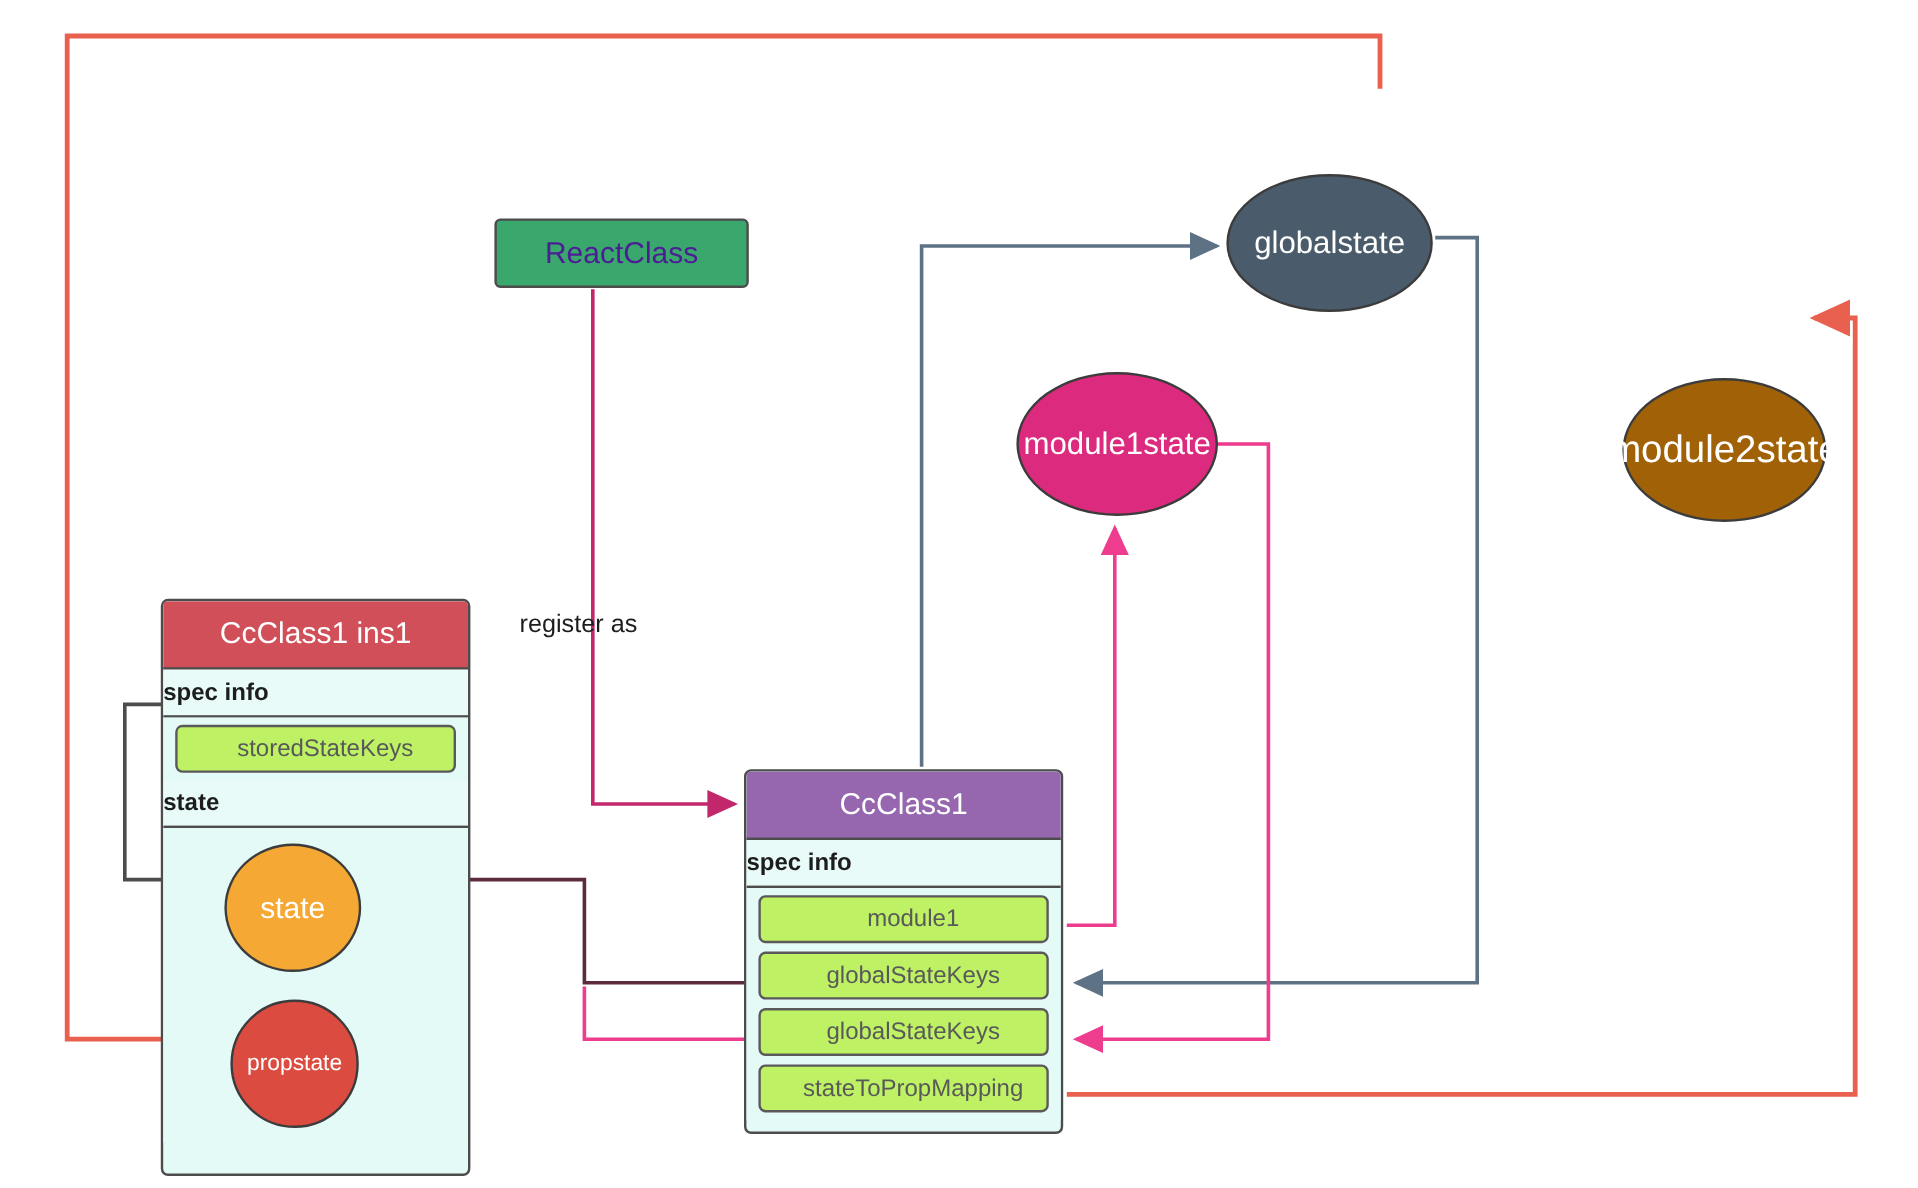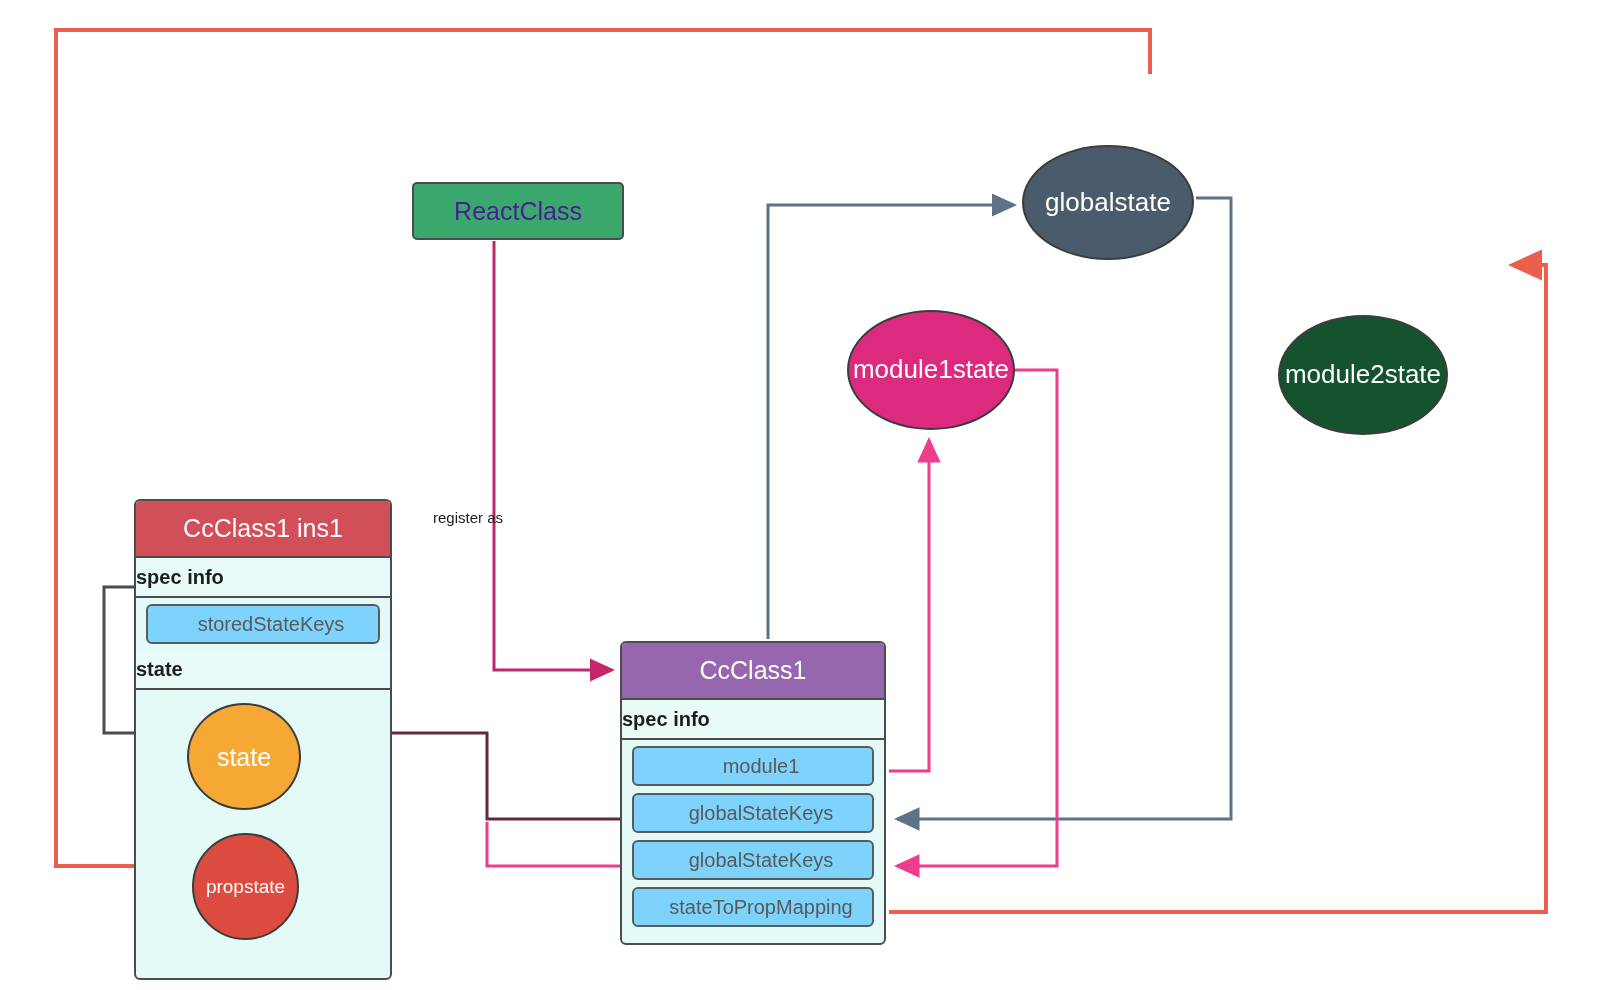--- a/index.html
+++ b/index.html
@@ -73,24 +73,24 @@
     background: #4A5C6B;
     font-size: 26px;
   }
   #module1-state {
     left: 847px; top: 310px;
     width: 168px; height: 120px;
     background: #DC2A7E;
     font-size: 26px;
   }
   #module2-state {
-    left: 1278px; top: 315px;
+    left: 1352px; top: 315px;
     width: 170px; height: 120px;
-    background: #14532d;
-    font-size: 26px;
+    background: #a16207;
+    font-size: 32px;
   }
 
   
   #reactclass-box {
     position: absolute;
     left: 388px; top: 182px;
     width: 212px; height: 58px;
     background: #3AA76D;
     border: 2.5px solid #4c4c4c;
     border-radius: 5px;
@@ -133,21 +133,21 @@
     border-bottom: 2.5px solid #4c4c4c;
     box-sizing: border-box;
   }
   .field-area {
     background: #E3FAF6;
     padding: 6px 10px;
     box-sizing: border-box;
   }
   .field-chip {
     height: 40px;
-    background: #7dd3fc;
+    background: #bef264;
     border: 2px solid #5a5a5a;
     border-radius: 6px;
     display: flex;
     align-items: center;
     justify-content: center;
     font-size: 20px;
     color: #595959;
     box-sizing: border-box;
     margin-bottom: 7px;
     padding-left: 16px;
@@ -167,21 +167,21 @@
 
   #ccclass1-panel {
     left: 620px; top: 641px;
     width: 266px; height: 304px;
   }
   #ccclass1-header { background: #9667AE; }
 
   
   .diagram-label {
     position: absolute;
-    font-size: 15px;
+    font-size: 21px;
     color: #1d1d1d;
     white-space: nowrap;
   }
   #register-as-label { left: 433px; top: 509px; }
 </style>
 </head>
 <body>
 
 <div id="canvas">
 

